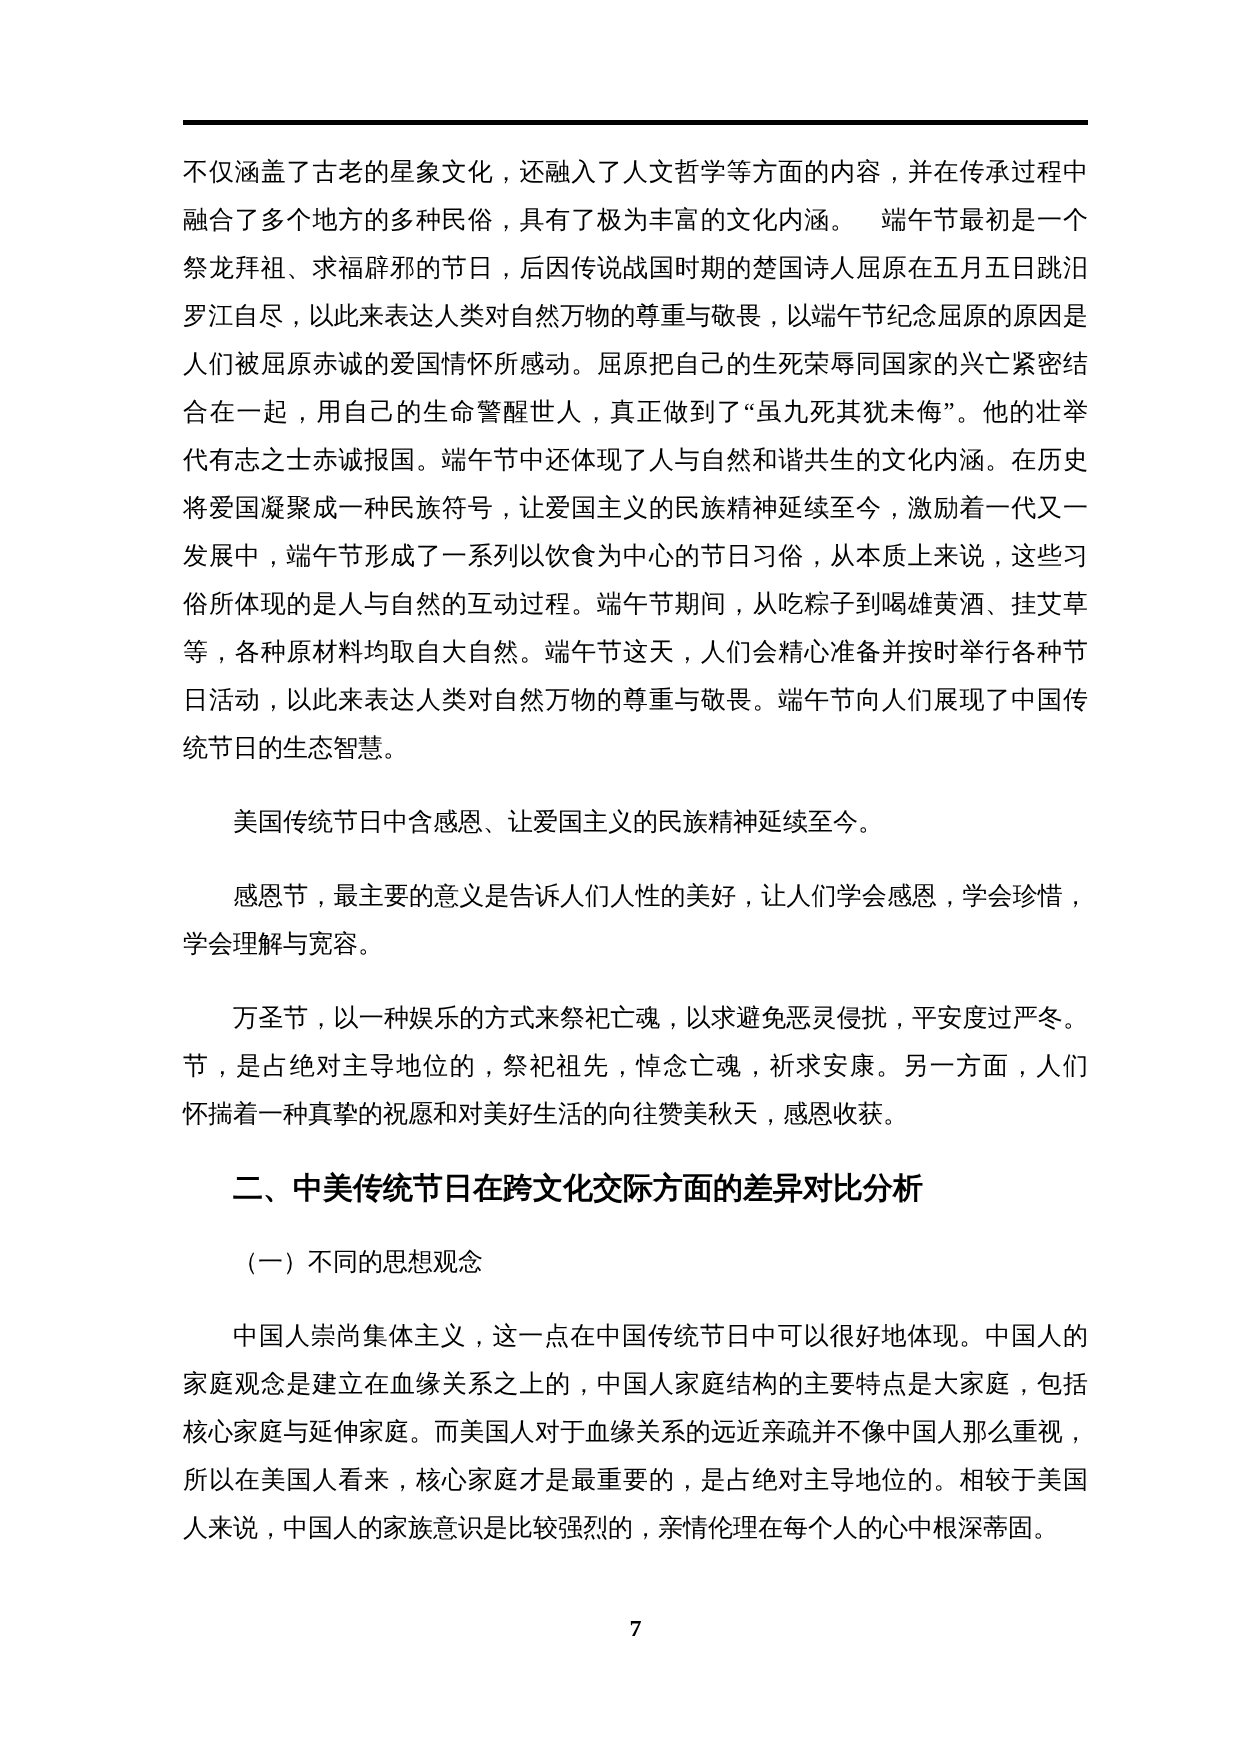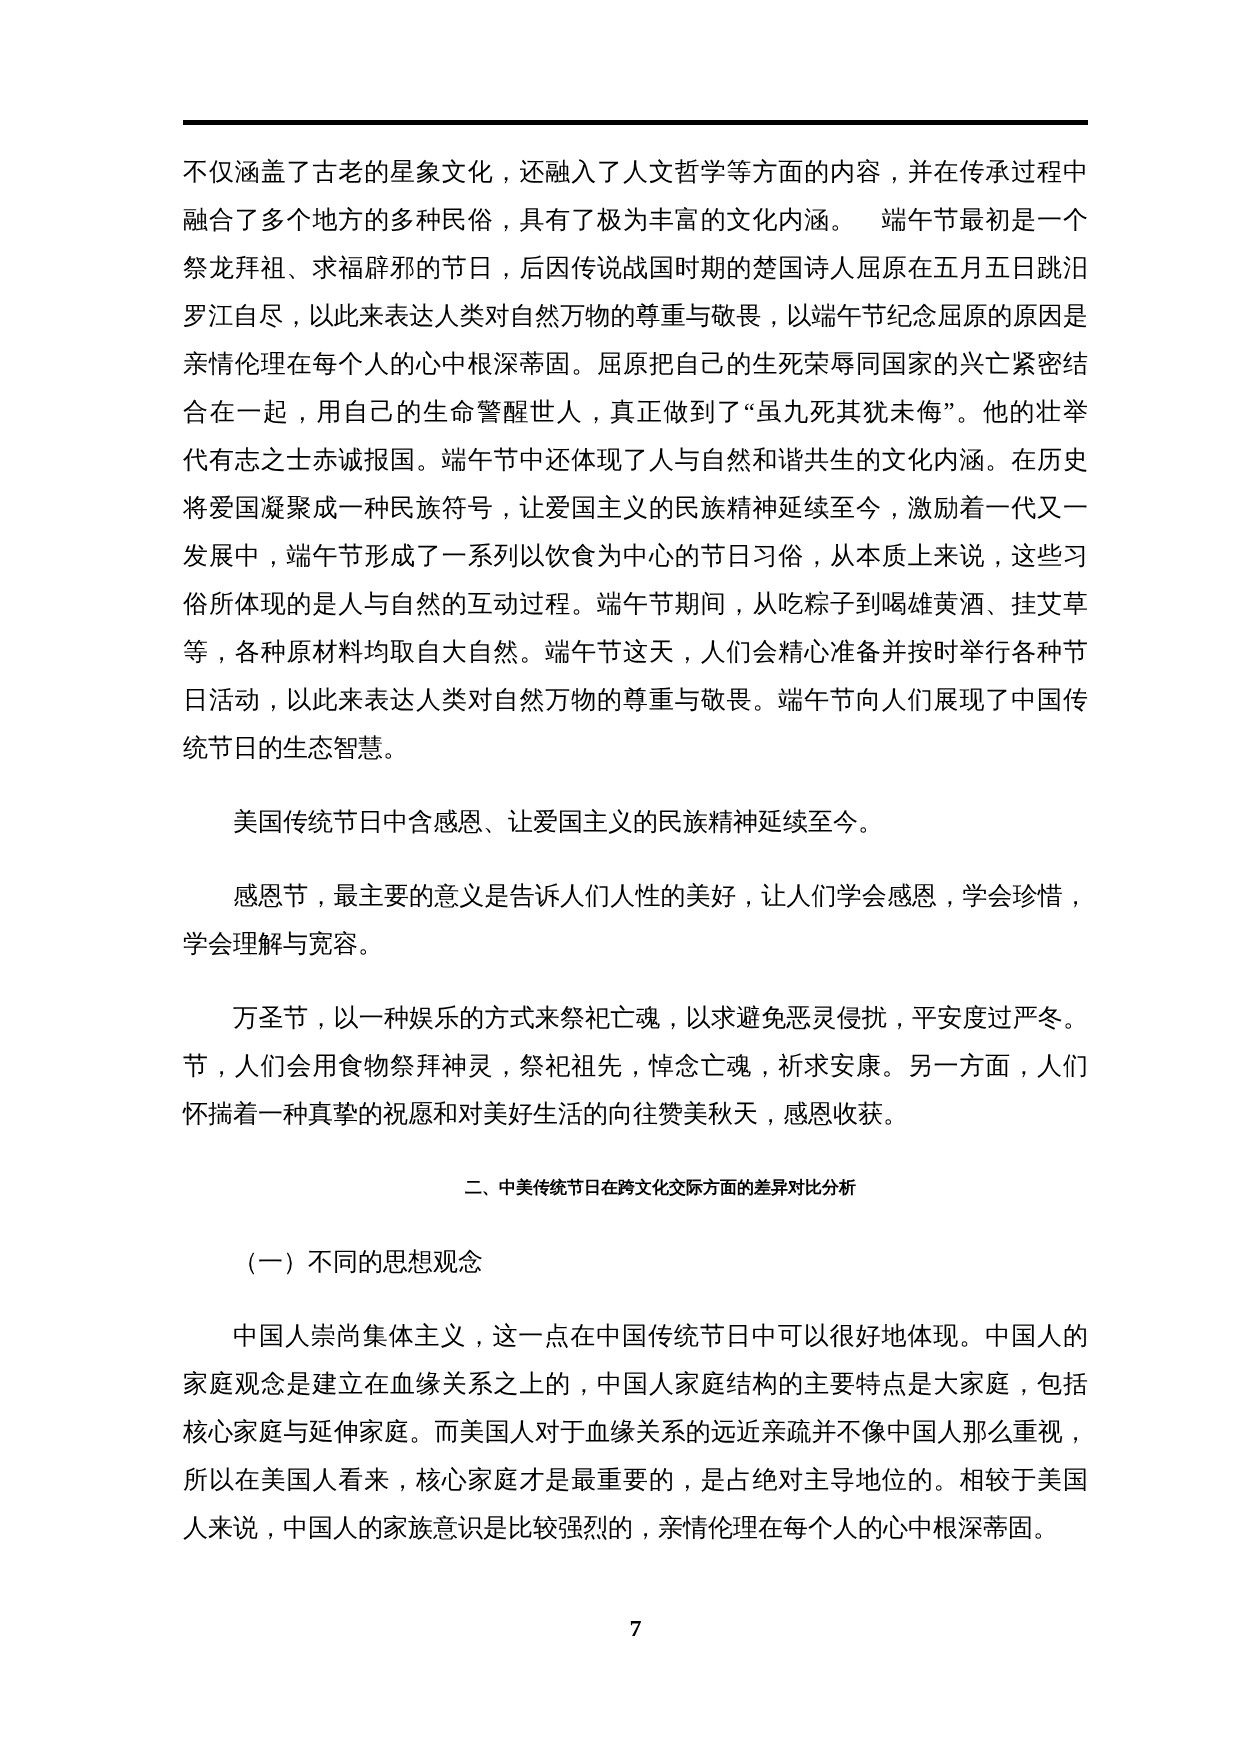--- a/index.html
+++ b/index.html
@@ -42,22 +42,21 @@
   }
   
   .line.fill {
     text-align: justify;
     text-align-last: justify;
   }
   .line.indent { text-indent: 50px; }
   .block.heading .line {
     font-family: "Liberation Sans", "DejaVu Sans", sans-serif;
     font-weight: bold;
-    font-size: 17px;
-    text-align: center;
+    font-size: 30px;
   }
   .page-number {
     position: absolute;
     top: 1604px;
     left: 183px;
     width: 905px;
     height: 48px;
     line-height: 48px;
     text-align: center;
     font-size: 24px;
@@ -69,40 +68,40 @@
 <body>
 
 <div class="page">
   <div class="header-rule"></div>
   <div class="content" id="content">
       <div class="block para">
         <div class="line fill">不仅涵盖了古老的星象文化，还融入了人文哲学等方面的内容，并在传承过程中</div>
         <div class="line fill">融合了多个地方的多种民俗，具有了极为丰富的文化内涵。　端午节最初是一个</div>
         <div class="line fill">祭龙拜祖、求福辟邪的节日，后因传说战国时期的楚国诗人屈原在五月五日跳汨</div>
         <div class="line fill">罗江自尽，以此来表达人类对自然万物的尊重与敬畏，以端午节纪念屈原的原因是</div>
-        <div class="line fill">亲情伦理在每个人的心中根深蒂固。屈原把自己的生死荣辱同国家的兴亡紧密结</div>
+        <div class="line fill">人们被屈原赤诚的爱国情怀所感动。屈原把自己的生死荣辱同国家的兴亡紧密结</div>
         <div class="line fill">合在一起，用自己的生命警醒世人，真正做到了“虽九死其犹未侮”。他的壮举</div>
         <div class="line fill">代有志之士赤诚报国。端午节中还体现了人与自然和谐共生的文化内涵。在历史</div>
         <div class="line fill">将爱国凝聚成一种民族符号，让爱国主义的民族精神延续至今，激励着一代又一</div>
         <div class="line fill">发展中，端午节形成了一系列以饮食为中心的节日习俗，从本质上来说，这些习</div>
         <div class="line fill">俗所体现的是人与自然的互动过程。端午节期间，从吃粽子到喝雄黄酒、挂艾草</div>
         <div class="line fill">等，各种原材料均取自大自然。端午节这天，人们会精心准备并按时举行各种节</div>
         <div class="line fill">日活动，以此来表达人类对自然万物的尊重与敬畏。端午节向人们展现了中国传</div>
         <div class="line">统节日的生态智慧。</div>
       </div>
       <div class="block para">
         <div class="line indent">美国传统节日中含感恩、让爱国主义的民族精神延续至今。</div>
       </div>
       <div class="block para">
         <div class="line fill indent">感恩节，最主要的意义是告诉人们人性的美好，让人们学会感恩，学会珍惜，</div>
         <div class="line">学会理解与宽容。</div>
       </div>
       <div class="block para">
         <div class="line fill indent">万圣节，以一种娱乐的方式来祭祀亡魂，以求避免恶灵侵扰，平安度过严冬。</div>
-        <div class="line fill">节，人们会用食物祭拜神灵，祭祀祖先，悼念亡魂，祈求安康。另一方面，人们</div>
+        <div class="line fill">节，是占绝对主导地位的，祭祀祖先，悼念亡魂，祈求安康。另一方面，人们</div>
         <div class="line">怀揣着一种真挚的祝愿和对美好生活的向往赞美秋天，感恩收获。</div>
       </div>
       <div class="block heading">
         <div class="line indent">二、中美传统节日在跨文化交际方面的差异对比分析</div>
       </div>
       <div class="block subheading">
         <div class="line indent">（一）不同的思想观念</div>
       </div>
       <div class="block para">
         <div class="line fill indent">中国人崇尚集体主义，这一点在中国传统节日中可以很好地体现。中国人的</div>

